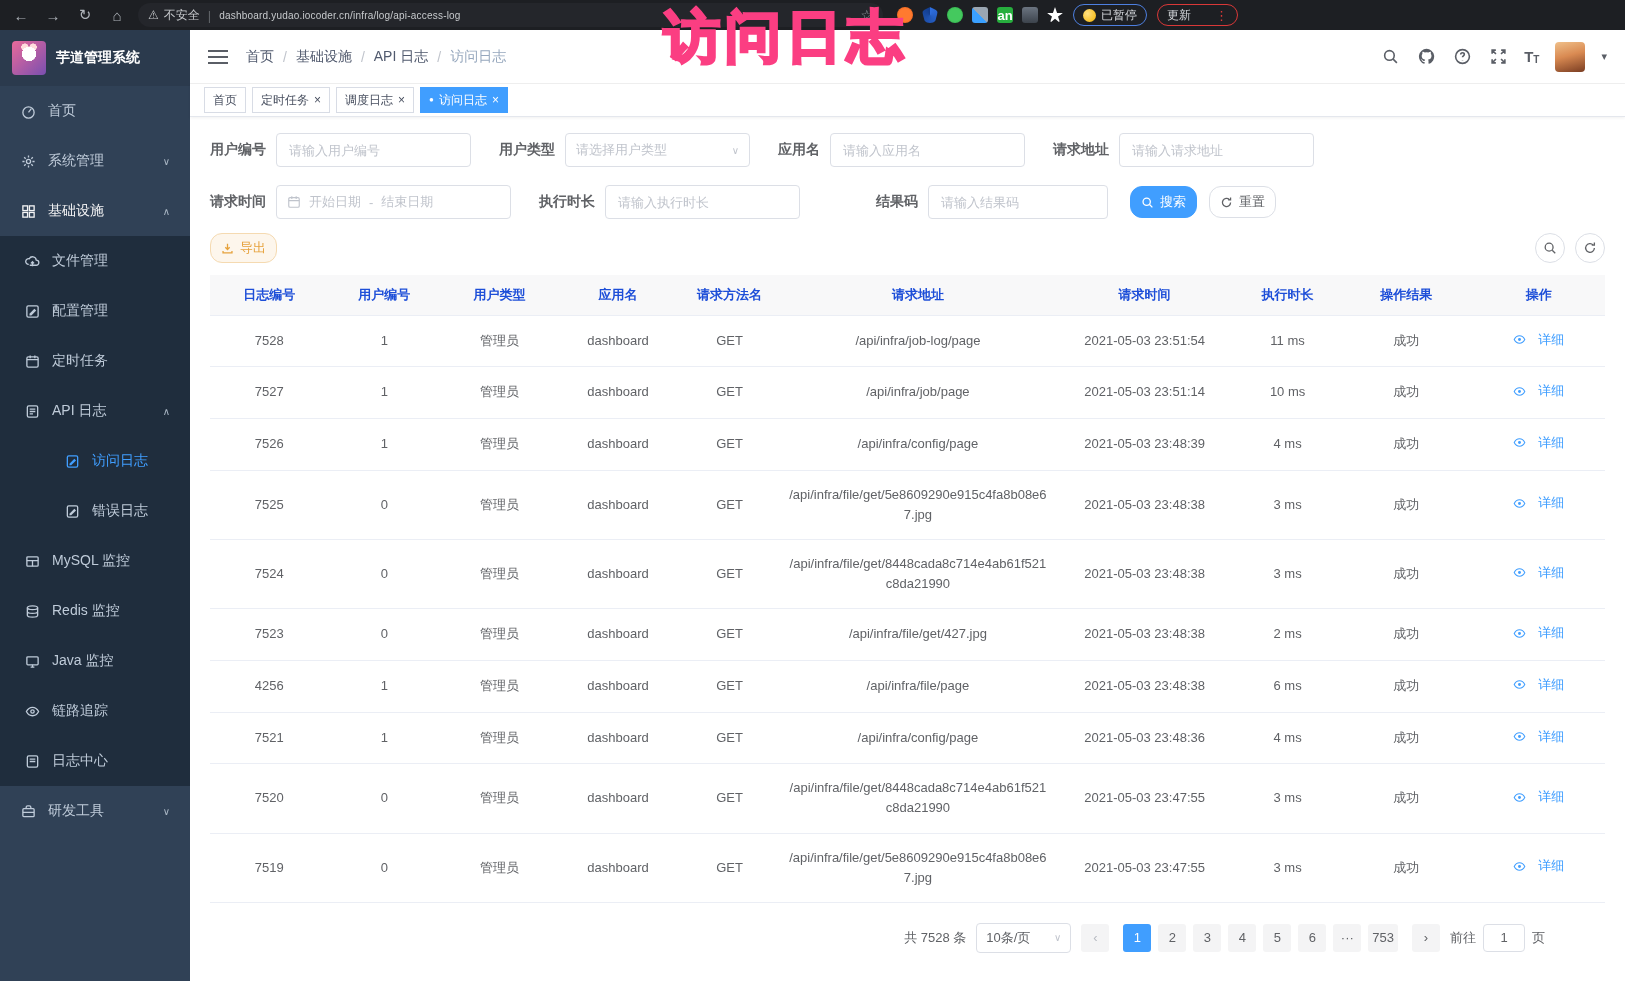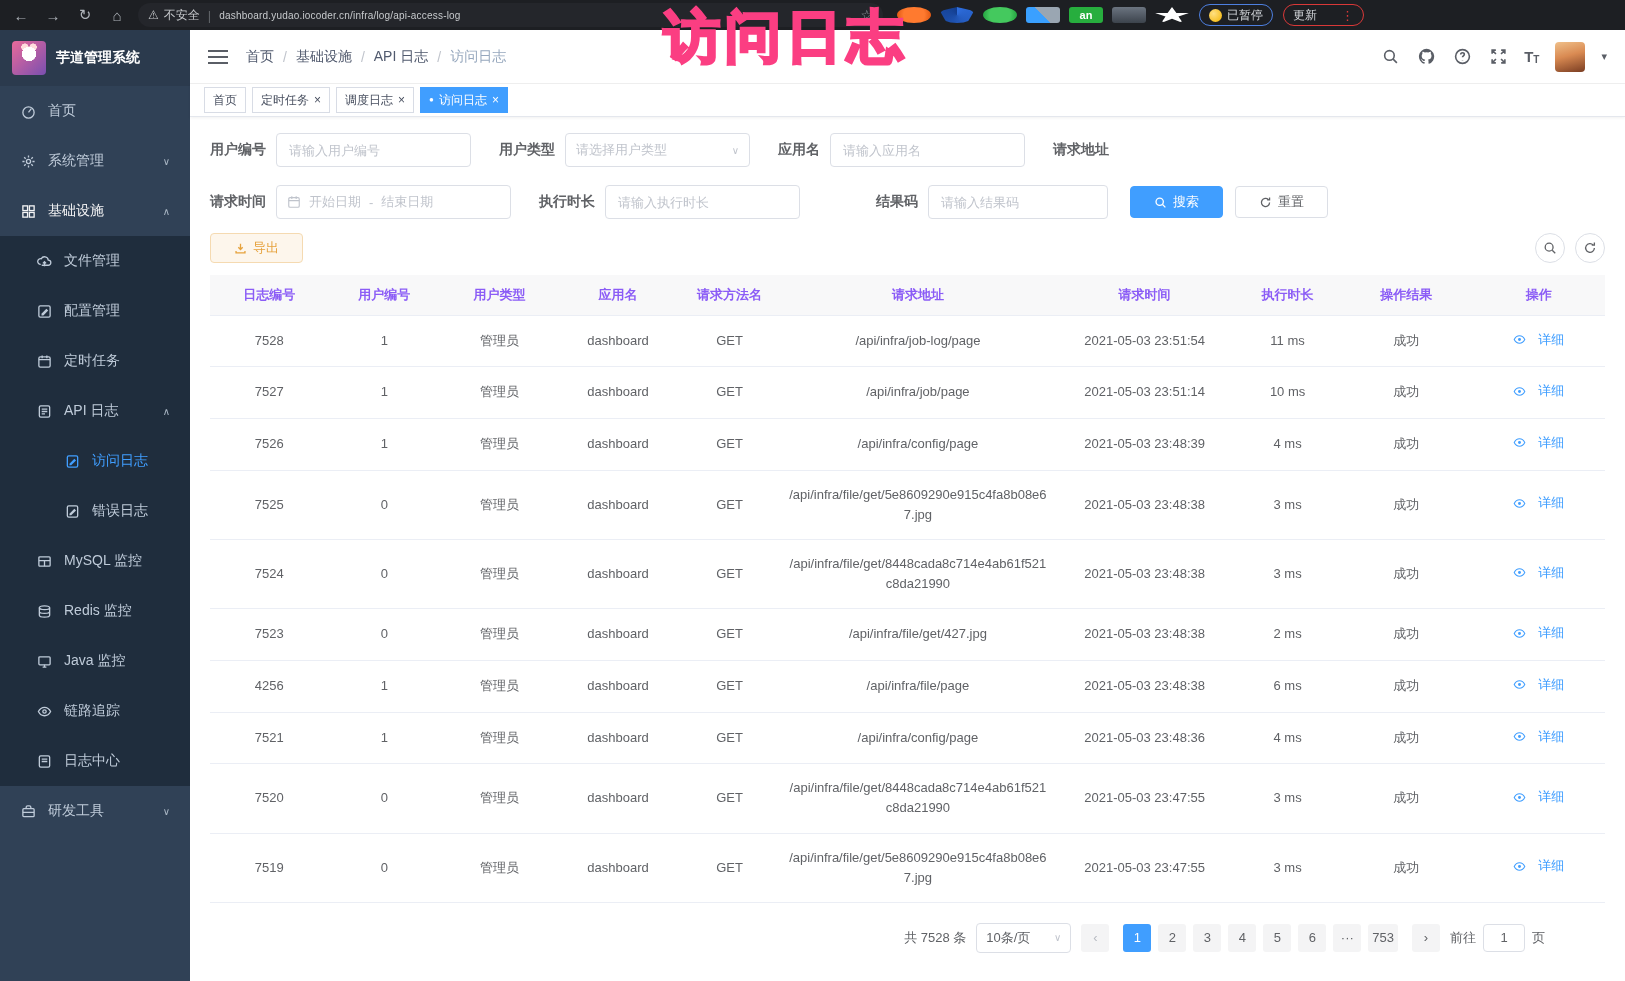--- a/index.html
+++ b/index.html
@@ -11,22 +11,22 @@
     padding:0 10px; color:#9aa0a6; font-size:13px; gap:10px; }
   .chrome .navic { width:22px; text-align:center; font-size:15px; color:#aeb3b9; cursor:pointer; }
   .omnibox { display:flex; align-items:center; flex:0 0 745px; height:24px;
     background:#24262b; border-radius:12px; padding:0 10px; gap:8px; color:#bdc1c6; }
   .omnibox .warn { color:#c7cacd; font-size:12px; display:flex; gap:5px; align-items:center; }
   .omnibox .sep { color:#5f6368; }
   .omnibox .url { flex:1; font-size:10px; color:#c7cacd; letter-spacing:.2px;
     white-space:nowrap; overflow:hidden; }
   .omnibox .star { color:#9aa0a6; font-size:14px; }
   .ext-row { display:flex; align-items:center; gap:9px; margin-left:4px; }
-  .ext { width:34px; height:16px; border-radius:50%; display:flex; align-items:center;
-    justify-content:center; font-size:11px; color:#fff; }
+  .ext { width:16px; height:16px; border-radius:50%; display:flex; align-items:center;
+    justify-content:center; font-size:13px; color:#fff; }
   .ext.sq { border-radius:3px; }
   .pill { display:flex; align-items:center; gap:5px; border-radius:11px; height:22px;
     padding:0 9px; font-size:12px; color:#d3d6da; }
   .pill.paused { border:1.5px solid #4d7fe0; }
   .pill.update { border:1.5px solid #d93838; gap:24px; }
   .pill .face { width:13px; height:13px; border-radius:50%;
     background:radial-gradient(circle at 35% 35%, #ffe082, #f4b400); }
   .pill .kebab { color:#d93838; font-size:13px; }
 
   
@@ -48,21 +48,21 @@
   .mi { height:50px; display:flex; align-items:center; gap:12px; padding:0 20px;
     cursor:pointer; white-space:nowrap; }
   .mi .ic { width:16px; height:16px; flex-shrink:0; display:flex; align-items:center;
     justify-content:center; }
   .mi .ic svg { width:15px; height:15px; stroke:#bfcbd9; fill:none; stroke-width:1.4; }
   .mi .lbl { flex:1; }
   .mi .caret { font-size:10px; color:#aab7c5; }
   .mi.open-parent { color:#f4f4f5; }
   .mi.open-parent .ic svg { stroke:#f4f4f5; }
   .submenu { background:#1f2d3d; }
-  .submenu .mi { padding-left:36px; }
+  .submenu .mi { padding-left:24px; }
   .submenu .mi.lvl3 { padding-left:64px; }
   .mi.active { color:#409eff; }
   .mi.active .ic svg { stroke:#409eff; }
 
   
   .main { flex:1; display:flex; flex-direction:column; min-width:0; }
   .topbar { height:54px; display:flex; align-items:center; padding:0 18px;
     border-bottom:1px solid #f0f0f0; }
   .hamburger { width:20px; height:14px; border-top:2px solid #5a5e66;
     border-bottom:2px solid #5a5e66; position:relative; margin-right:18px; cursor:pointer; }
@@ -103,36 +103,36 @@
   .inp::placeholder { color:#c0c4cc; }
   .fselect { width:185px; height:34px; border:1px solid #dcdfe6; border-radius:4px;
     display:flex; align-items:center; padding:0 10px; color:#c0c4cc; font-size:13px;
     cursor:pointer; }
   .fselect .chv { margin-left:auto; font-size:10px; color:#c0c4cc; }
   .drange { width:235px; height:34px; border:1px solid #dcdfe6; border-radius:4px;
     display:flex; align-items:center; gap:8px; padding:0 10px; color:#c0c4cc;
     font-size:13px; cursor:pointer; }
   .drange svg { width:14px; height:14px; stroke:#c0c4cc; fill:none; stroke-width:1.3; }
   .drange .rsep { color:#c0c4cc; }
-  .btn { height:32px; border-radius:4px; display:inline-flex; align-items:center; gap:6px;
-    padding:0 23px; font-size:13px; cursor:pointer; border:1px solid #dcdfe6;
+  .btn { height:32px; border-radius:12px; display:inline-flex; align-items:center; gap:6px;
+    padding:0 10px; font-size:13px; cursor:pointer; border:1px solid #dcdfe6;
     background:#fff; color:#606266; }
   .btn svg { width:13px; height:13px; fill:none; stroke:currentColor; stroke-width:1.6; }
   .btn.primary { background:#409eff; border-color:#409eff; color:#fff; }
   .btn.warn { background:#fdf6ec; border-color:#f5dab1; color:#e6a23c;justify-content:flex-end; }
   .toolrow { display:flex; align-items:center; margin-bottom:12px; }
   .circle-btns { margin-left:auto; display:flex; gap:10px; }
   .cbtn { width:30px; height:30px; border:1px solid #dcdfe6; border-radius:50%;
     display:flex; align-items:center; justify-content:center; cursor:pointer; }
   .cbtn svg { width:14px; height:14px; fill:none; stroke:#606266; stroke-width:1.5; }
 
   
   table { width:100%; border-collapse:collapse; font-size:13px; color:#606266;
     table-layout:fixed; }
-  thead th { background:#f8f8f9; color:#8b5cf6; font-weight:bold; height:40px;
+  thead th { background:#f8f8f9; color:#1d4ed8; font-weight:bold; height:40px;
     border-bottom:1px solid #ebeef5; text-align:center; padding:0 4px; }
   tbody td { border-bottom:1px solid #ebeef5; text-align:center; padding:14px 6px;
     word-break:break-all; line-height:1.55; }
   .detail-link { color:#409eff; cursor:pointer; display:inline-flex; align-items:center;
     gap:12px; text-decoration:none; }
   .detail-link svg { width:13px; height:13px; fill:none; stroke:#409eff; stroke-width:1.3; }
 
   
   .pagination { display:flex; align-items:center; justify-content:flex-end; gap:10px;
     margin:20px 60px 0 0; font-size:13px; color:#606266; }
@@ -429,20 +429,21 @@
             <span>请选择用户类型</span>
             <span class="chv">∨</span>
           </div>
         </div>
         <div class="fitem">
           <span class="flabel">应用名</span>
           <input class="inp" placeholder="请输入应用名" style="">
         </div>
         <div class="fitem">
           <span class="flabel">请求地址</span>
+          <input class="inp" placeholder="请输入请求地址" style="">
         </div>
       </div>
 
       <div class="frow" style="margin-bottom:14px;">
         <div class="fitem">
           <span class="flabel">请求时间</span>
           <div class="drange">
             <svg viewBox="0 0 16 16">
                 <rect x="2" y="3" width="12" height="11" rx="1.5"></rect>
                 <path d="M2 6.5h12M5.5 1.5v3M10.5 1.5v3"></path>

